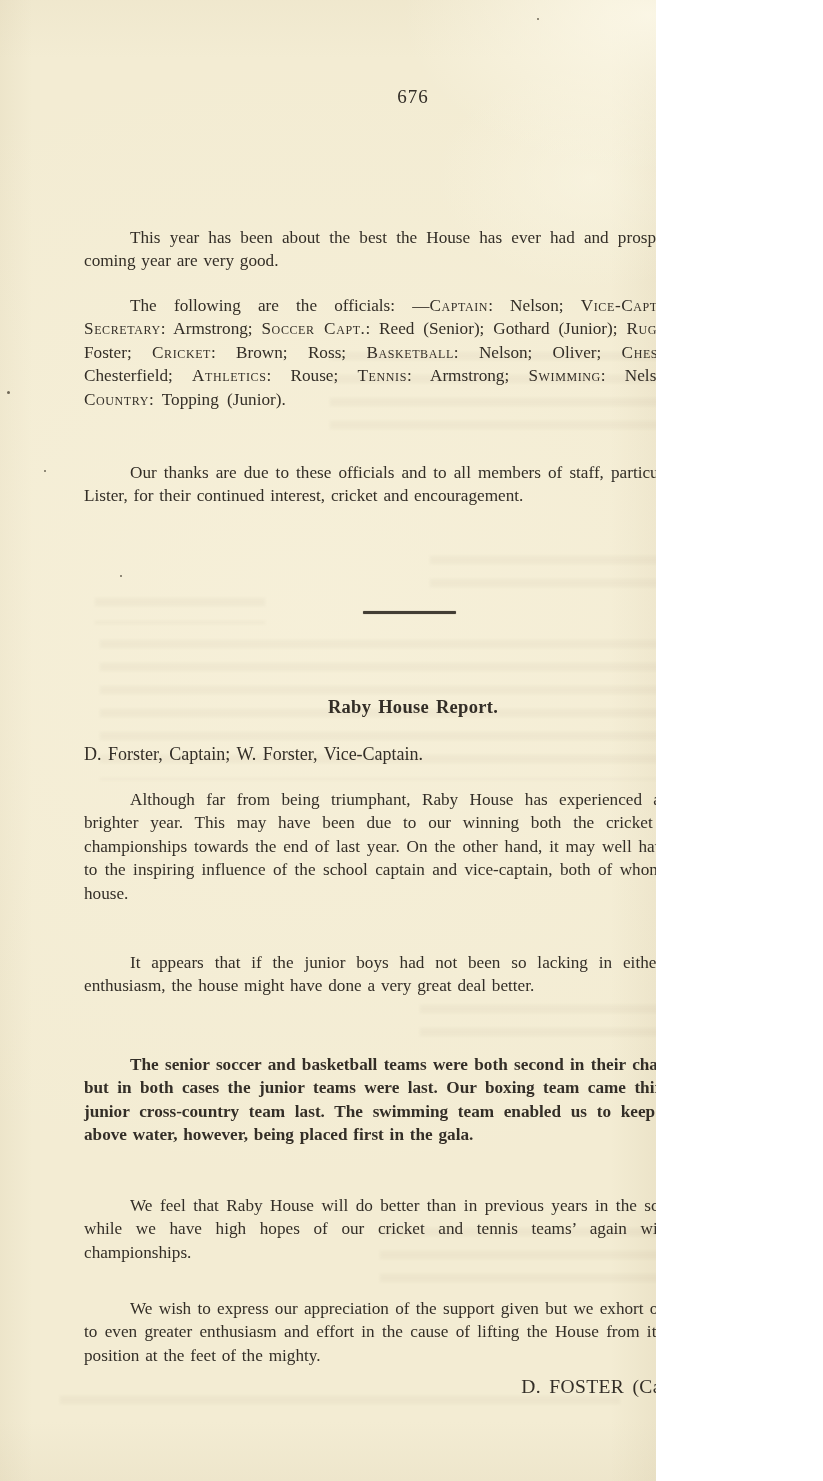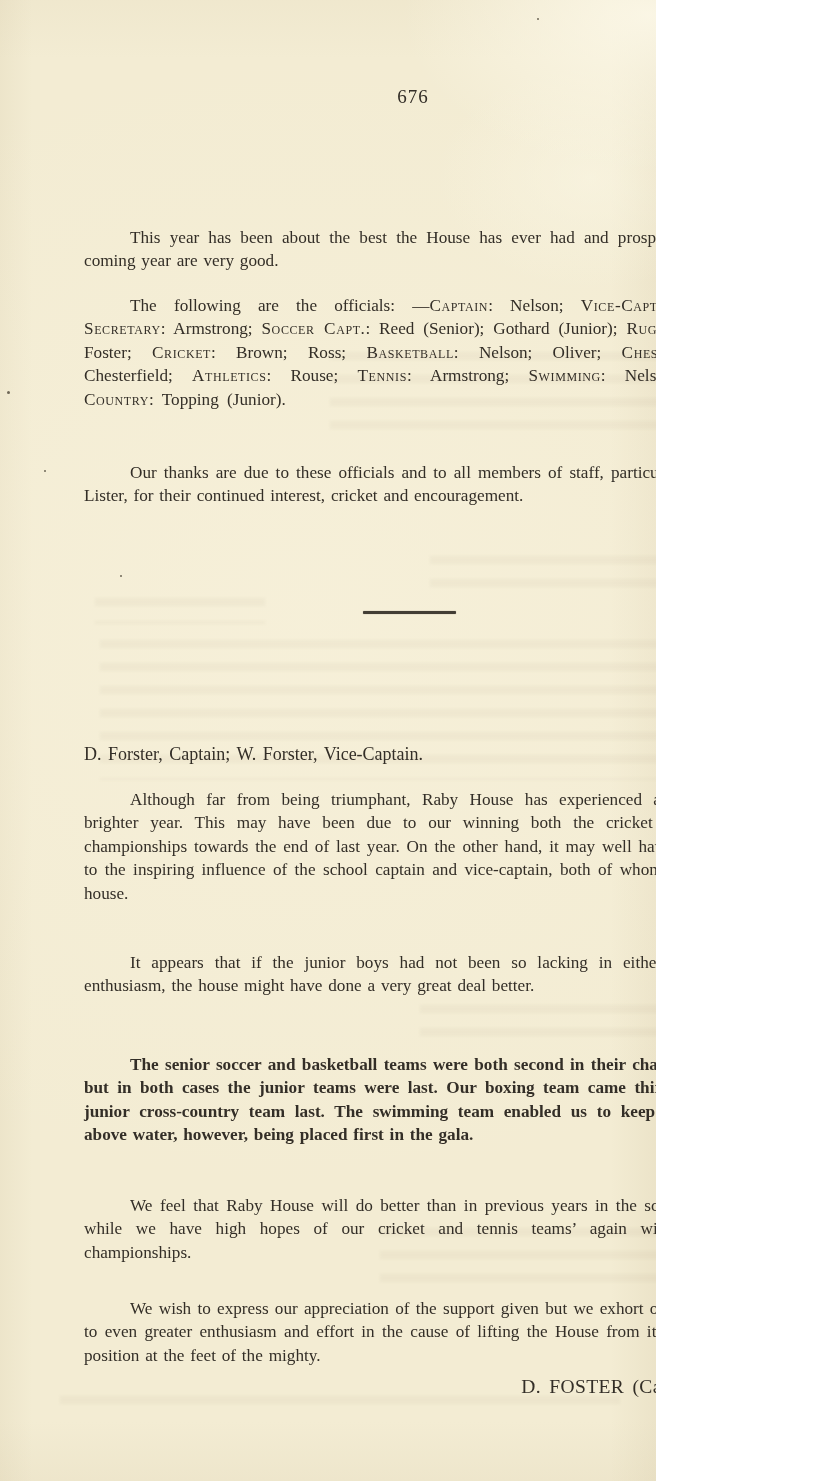--- a/index.html
+++ b/index.html
@@ -84,20 +84,21 @@
 
   <p class="body-par" style="top:226px;">This year has been about the best the House has ever had and prospects for the coming year are very good.</p>
 
   <p class="body-par officials" style="top:294px;"><span>The following are the officials: —</span><span class="sc">Captain</span><span>: Nelson; </span><span class="sc">Vice-Captain</span><span>: Reed; </span><span class="sc">Secretary</span><span>: Armstrong; </span><span class="sc">Soccer Capt.</span><span>: Reed (Senior); Gothard (Junior); </span><span class="sc">Rugby</span><span>: Nelson; Foster; </span><span class="sc">Cricket</span><span>: Brown; Ross; </span><span class="sc">Basketball</span><span>: Nelson; Oliver; </span><span class="sc">Chess</span><span>: Brown; Chesterfield; </span><span class="sc">Athletics</span><span>: Rouse; </span><span class="sc">Tennis</span><span>: Armstrong; </span><span class="sc">Swimming</span><span>: Nelson; </span><span class="sc">Cross Country</span><span>: Topping (Junior).</span></p>
 
   <p class="body-par" style="top:461px;">Our thanks are due to these officials and to all members of staff, particularly to Mr. Lister, for their continued interest, cricket and encouragement.</p>
 
 
   <div class="divider"></div>
 
+  <h2 class="report-title" style="top:697px;">Raby House Report.</h2>
 
   <div class="captains-line" style="top:744px;">D. Forster, Captain; W. Forster, Vice-Captain.</div>
 
   <p class="body-par" style="top:788px;">Although far from being triumphant, Raby House has experienced a somewhat brighter year. This may have been due to our winning both the cricket and tennis championships towards the end of last year. On the other hand, it may well have been due to the inspiring influence of the school captain and vice-captain, both of whom are in our house.</p>
 
   <p class="body-par" style="top:951px;">It appears that if the junior boys had not been so lacking in either ability or enthusiasm, the house might have done a very great deal better.</p>
 
   <p class="body-par" style="top:1053px;font-weight:bold;">The senior soccer and basketball teams were both second in their championships but in both cases the junior teams were last. Our boxing team came third and our junior cross-country team last. The swimming team enabled us to keep our heads above water, however, being placed first in the gala.</p>
 
   <p class="body-par" style="top:1194px;">We feel that Raby House will do better than in previous years in the school sports, while we have high hopes of our cricket and tennis teams’ again winning their championships.</p>

